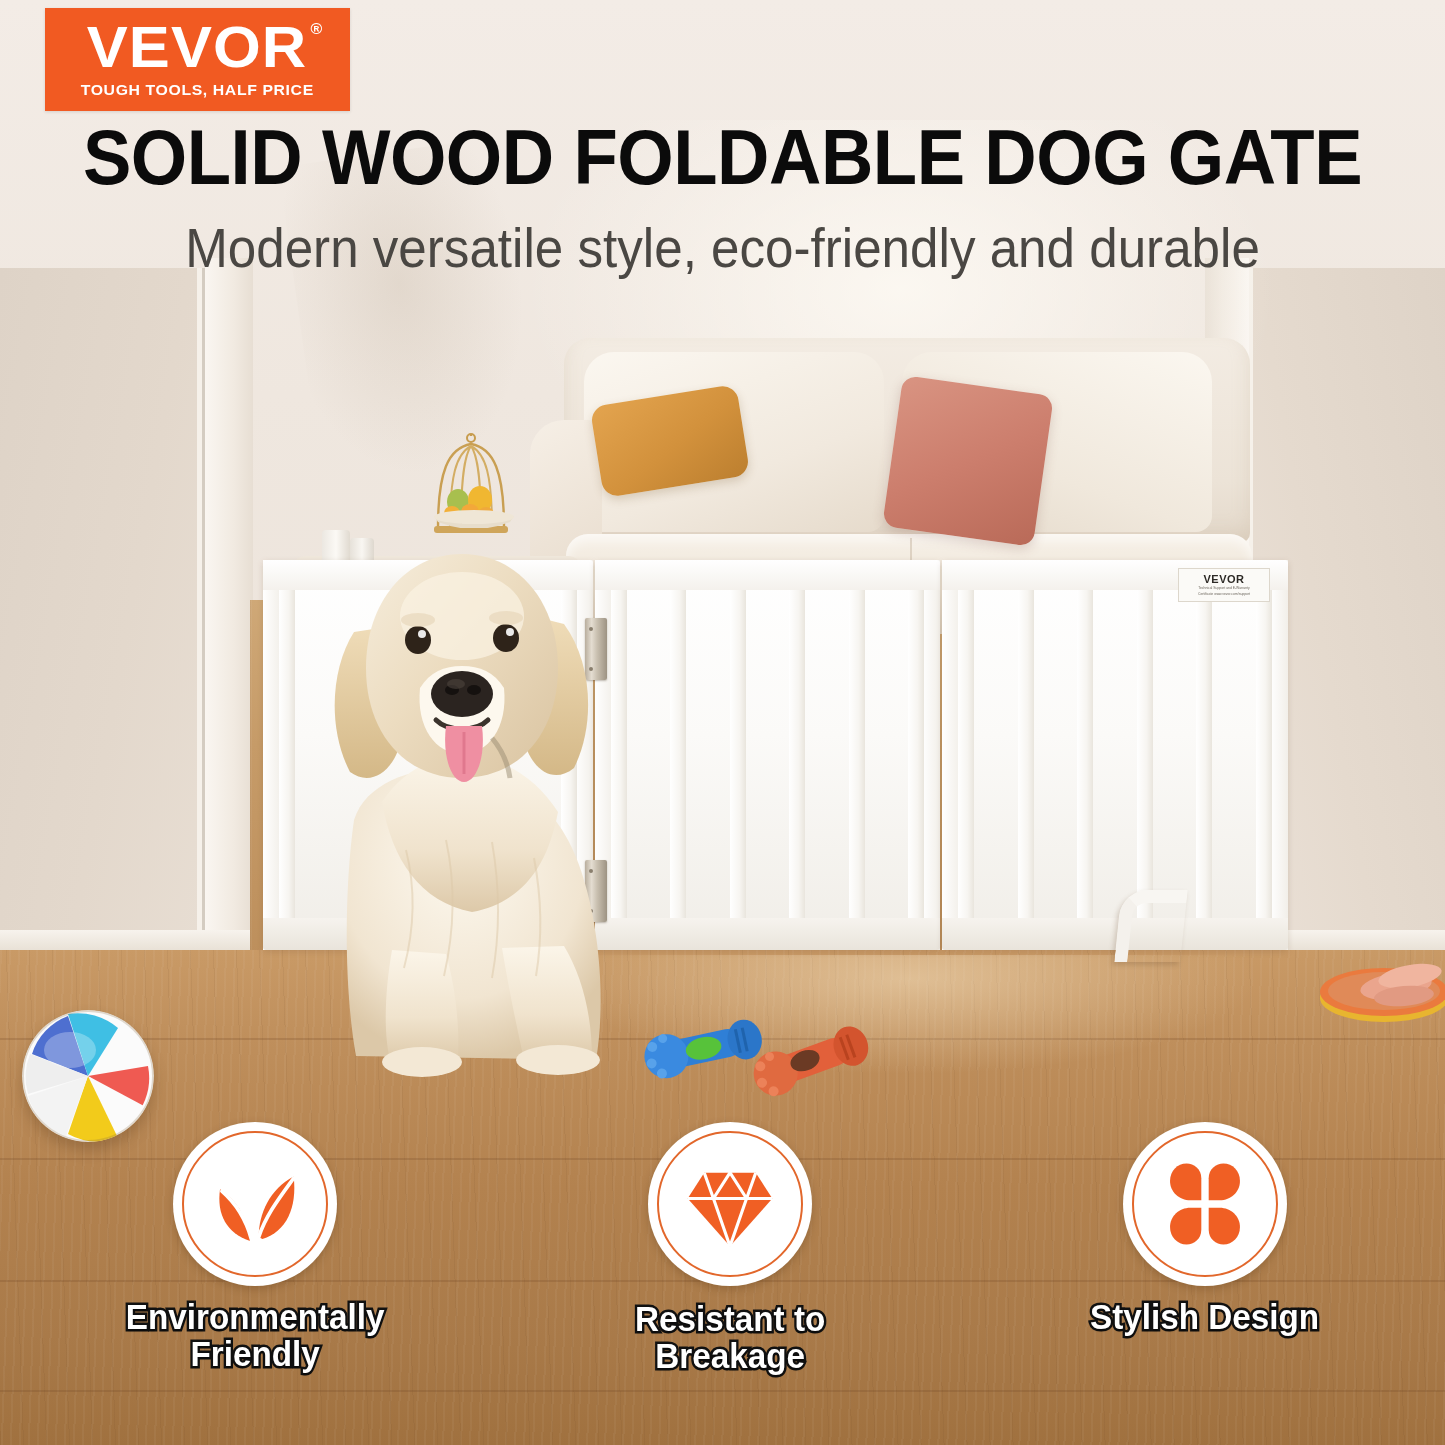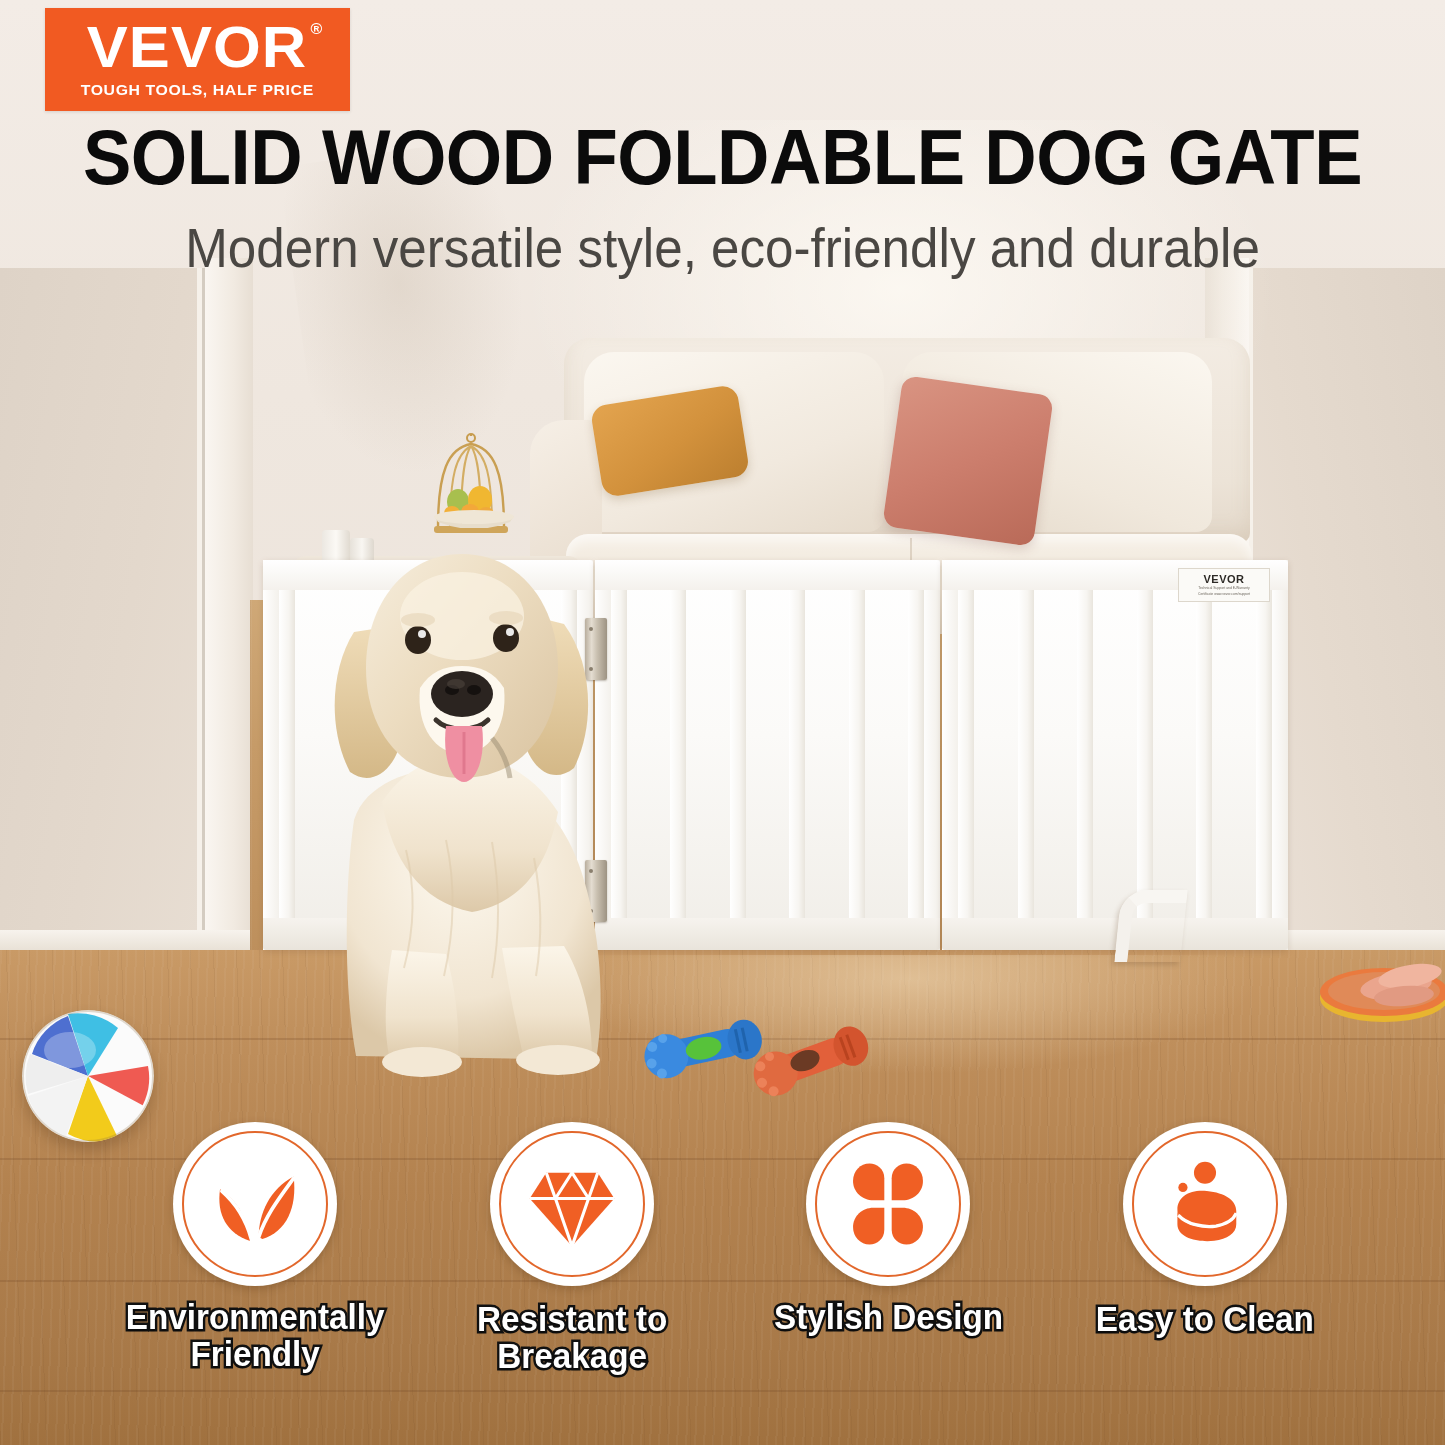--- a/index.html
+++ b/index.html
@@ -683,32 +683,16 @@
           <path d="M54 46 L54 22 C54 12 62 6 70 6 C80 6 88 14 88 25 C88 37 78 46 66 46 Z" fill="#f05f24"></path>
           <path d="M46 54 L46 78 C46 88 38 94 30 94 C20 94 12 86 12 75 C12 63 22 54 34 54 Z" fill="#f05f24"></path>
           <path d="M54 54 L54 78 C54 88 62 94 70 94 C80 94 88 86 88 75 C88 63 78 54 66 54 Z" fill="#f05f24"></path>
         </svg>
       </div>
       <div class="feature-label">
         <span>Stylish Design</span>
       </div>
     </div>
 
-    <div class="feature">
-      <div class="feature-circle">
-        <svg class="feature-icon" viewBox="0 0 100 100" aria-hidden="true">
-          <circle cx="50" cy="16" r="12" fill="#f05f24"></circle>
-          <circle cx="26" cy="32" r="5" fill="#f05f24"></circle>
-          <path d="M20 56 C20 42 34 34 52 36 C72 38 84 46 84 58 C84 66 74 72 60 73
-                   C40 75 20 70 20 56 Z" fill="#f05f24"></path>
-          <path d="M20 56 L20 72 C20 86 40 92 60 90 C74 88 84 82 84 72 L84 58
-                   C84 68 74 74 60 75 C40 77 20 70 20 56 Z" fill="#f05f24"></path>
-          <path d="M21 62 C30 72 48 76 62 74 C73 72 81 67 84 60" stroke="#ffffff" stroke-width="3.6" fill="none"></path>
-        </svg>
-      </div>
-      <div class="feature-label">
-        <span>Easy to Clean</span>
-      </div>
-    </div>
 
   </div>
 
 </div>
 
 </body></html>

